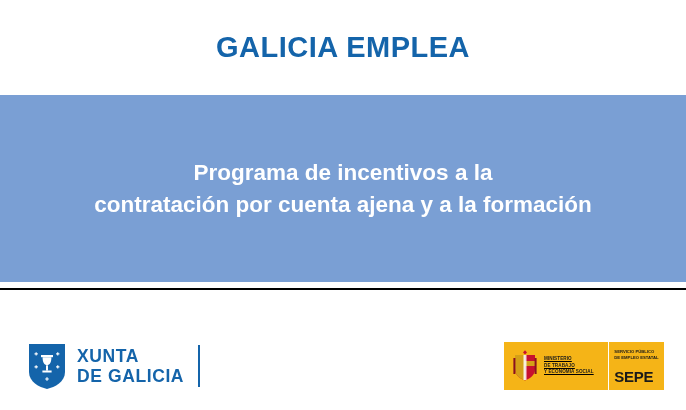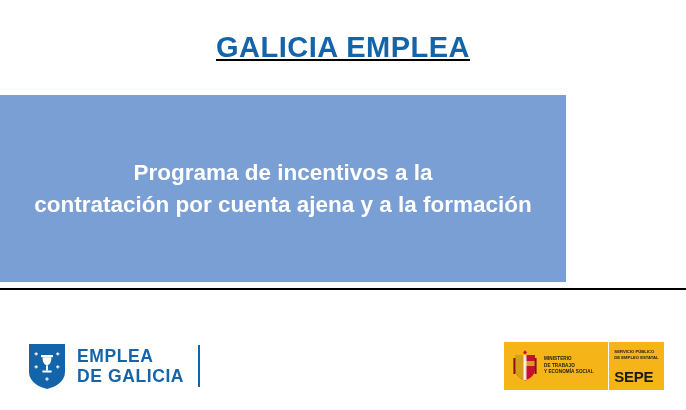--- a/index.html
+++ b/index.html
@@ -23,36 +23,35 @@
   
   .title-band {
     position: absolute;
     left: 0;
     top: 0;
     width: 686px;
     height: 95px;
     display: flex;
     align-items: center;
     justify-content: center;
-    text-decoration: underline;
   }
   .main-title {
     font-size: 29px;
     font-weight: bold;
     color: #1464aa;
     letter-spacing: 0.5px;
     text-align: center;
     line-height: 1;
   }
   
   .blue-band {
     position: absolute;
     left: 0;
     top: 95px;
-    width: 566px;
+    width: 686px;
     height: 187px;
     background: #7a9fd4;
     display: flex;
     align-items: center;
     justify-content: center;
   }
   .subtitle {
     color: #ffffff;
     font-size: 22.5px;
     font-weight: bold;
@@ -116,20 +115,21 @@
     white-space: pre-line;
   }
   
   .ministerio-block {
     position: absolute;
     left: 504px;
     top: 52px;
     width: 160px;
     height: 48px;
     display: flex;
+    text-decoration: underline;
   }
   .min-left {
     width: 105px;
     height: 48px;
     background: #f5b417;
     position: relative;
     display: flex;
     align-items: center;
   }
   .min-coat {
@@ -207,21 +207,21 @@
 
           <g fill="#ffffff">
             <path d="M9.6 10.2 h1.1 v1.1 h1.1 v1.1 h-1.1 v1.1 h-1.1 v-1.1 h-1.1 v-1.1 h1.1 z"></path>
             <path d="M31.2 10.2 h1.1 v1.1 h1.1 v1.1 h-1.1 v1.1 h-1.1 v-1.1 h-1.1 v-1.1 h1.1 z"></path>
             <path d="M9.6 23.2 h1.1 v1.1 h1.1 v1.1 h-1.1 v1.1 h-1.1 v-1.1 h-1.1 v-1.1 h1.1 z"></path>
             <path d="M31.2 23.2 h1.1 v1.1 h1.1 v1.1 h-1.1 v1.1 h-1.1 v-1.1 h-1.1 v-1.1 h1.1 z"></path>
             <path d="M20.4 35.2 h1.2 v1.2 h1.2 v1.2 h-1.2 v1.2 h-1.2 v-1.2 h-1.2 v-1.2 h1.2 z"></path>
           </g>
         </svg>
       </div>
-      <div class="xunta-text">EMPLEA
+      <div class="xunta-text">XUNTA
 DE GALICIA</div>
       <div class="xunta-sep"></div>
     </div>
 
     <div class="ministerio-block">
       <div class="min-left">
         <div class="min-coat">
           <svg width="28" height="34" viewBox="0 0 28 34" xmlns="http://www.w3.org/2000/svg">
             <path d="M4 6 h20 v14 c0 7 -6 10 -10 11.5 C10 30 4 27 4 20 Z" fill="#c8102e"></path>
             <path d="M4 6 h10 v25.5 C10 30 4 27 4 20 Z" fill="#d4a017"></path>

